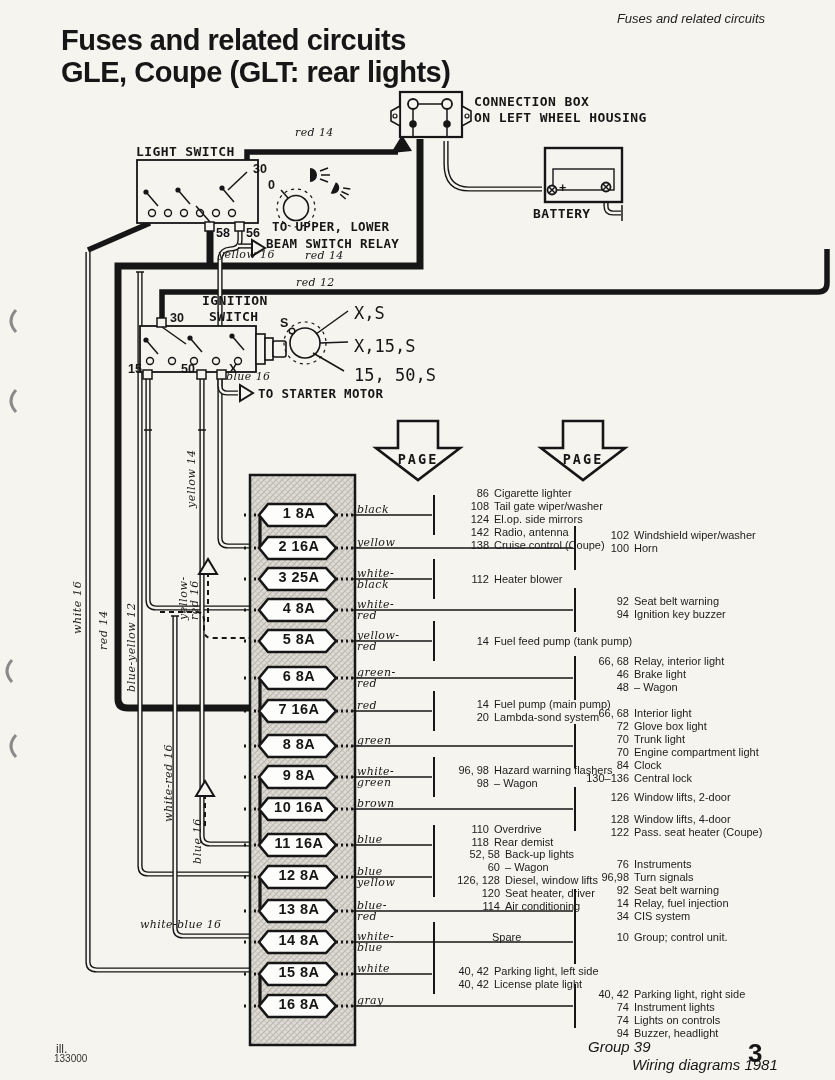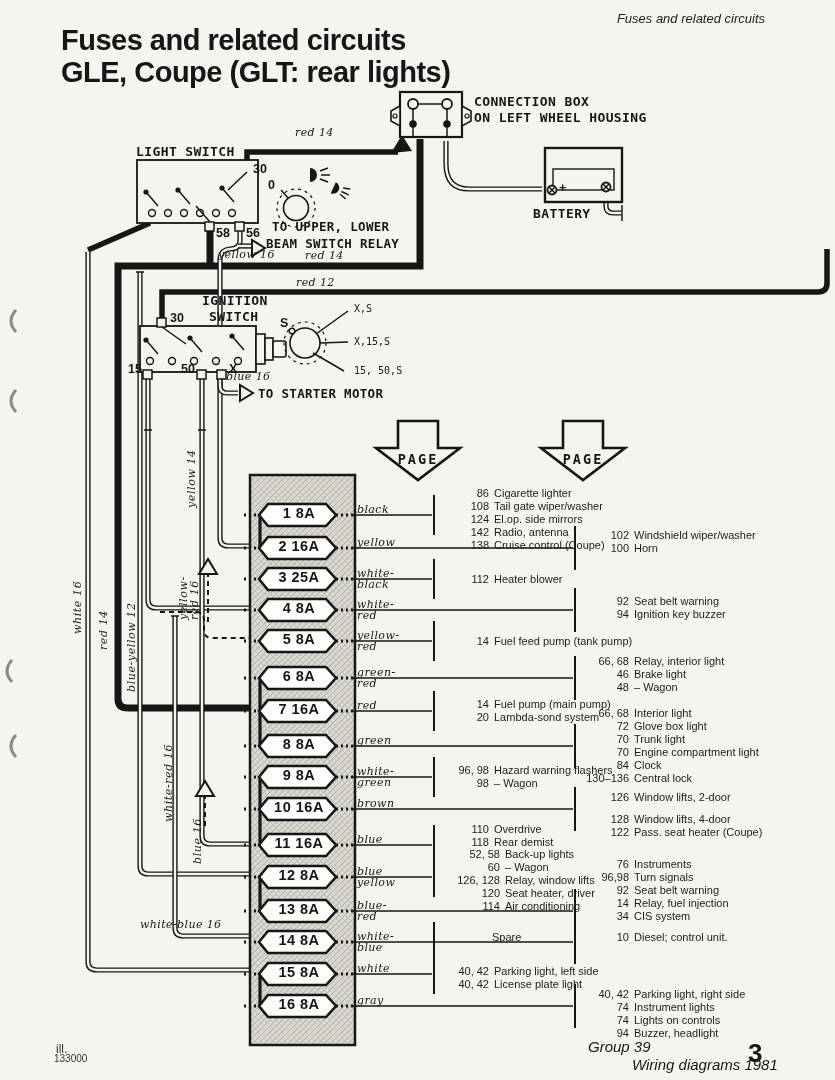--- a/index.html
+++ b/index.html
@@ -3,21 +3,21 @@
 <meta charset="utf-8">
 <style>
   html,body{margin:0;padding:0;background:#6e6e6e;}
   .sheet{position:relative;width:835px;height:1080px;margin:0 auto;background:#f5f4ef;
          font-family:"Liberation Sans",sans-serif;color:#161616;overflow:hidden;}
   .abs{position:absolute;}
   .run-head{font-style:italic;font-size:13px;color:#222;}
   .title{font-weight:bold;font-size:29px;letter-spacing:-0.5px;}
   .mono{font-family:"DejaVu Sans Mono",monospace;font-weight:bold;font-size:13px;letter-spacing:0.4px;}
   .mono-sm{font-family:"DejaVu Sans Mono",monospace;font-weight:bold;font-size:12.5px;letter-spacing:0.3px;}
-  .dialpos{font-family:"DejaVu Sans Mono",monospace;font-size:10px;}
+  .dialpos{font-family:"DejaVu Sans Mono",monospace;font-size:17px;}
   .term{font-weight:bold;font-size:12.5px;font-family:"Liberation Sans",sans-serif;}
   .wire-label{font-family:"DejaVu Serif",serif;font-style:italic;font-size:11px;letter-spacing:0.4px;
               white-space:pre-line;line-height:10.5px;}
   .single{transform:translateY(-100%);}
   .multi{transform:translateY(-50%);}
   .vlabel{font-family:"DejaVu Serif",serif;font-style:italic;font-size:11px;letter-spacing:0.6px;
           white-space:pre-line;line-height:11px;transform-origin:0 0;transform:rotate(-90deg);}
   .pill-label{width:74px;text-align:center;font-weight:bold;font-size:14.5px;letter-spacing:0.5px;}
   .circuits{font-size:11px;line-height:13px;white-space:nowrap;transform:translateY(-50%);color:#1c1c1c;}
   .circuits .ref{display:inline-block;text-align:right;padding-right:5px;}
@@ -426,42 +426,42 @@
       <div class="abs circuits" style="left: 441px; top: 836px;">
         <div><span class="ref" style="min-width: 48px;">110</span><span>Overdrive</span></div>
         <div><span class="ref" style="min-width: 48px;">118</span><span>Rear demist</span></div>
       </div>
       <div class="abs pill-label" style="left: 262px; top: 867px;">12 8A</div>
       <div class="abs wire-label multi" style="left: 357px; top: 877px;">blue
 yellow</div>
       <div class="abs circuits" style="left: 452px; top: 880px;">
         <div><span class="ref" style="min-width: 48px;">52, 58</span><span>Back-up lights</span></div>
         <div><span class="ref" style="min-width: 48px;">60</span><span>– Wagon</span></div>
-        <div><span class="ref" style="min-width: 48px;">126, 128</span><span>Relay, window lifts</span></div>
+        <div><span class="ref" style="min-width: 48px;">126, 128</span><span>Diesel, window lifts</span></div>
         <div><span class="ref" style="min-width: 48px;">120</span><span>Seat heater, driver</span></div>
         <div><span class="ref" style="min-width: 48px;">114</span><span>Air conditioning</span></div>
       </div>
       <div class="abs pill-label" style="left: 262px; top: 901px;">13 8A</div>
       <div class="abs wire-label multi" style="left: 357px; top: 911px;">blue-
 red</div>
       <div class="abs circuits" style="left: 579px; top: 890px;">
         <div><span class="ref" style="min-width: 50px;">76</span><span>Instruments</span></div>
         <div><span class="ref" style="min-width: 50px;">96,98</span><span>Turn signals</span></div>
         <div><span class="ref" style="min-width: 50px;">92</span><span>Seat belt warning</span></div>
         <div><span class="ref" style="min-width: 50px;">14</span><span>Relay, fuel injection</span></div>
         <div><span class="ref" style="min-width: 50px;">34</span><span>CIS system</span></div>
       </div>
       <div class="abs pill-label" style="left: 262px; top: 932px;">14 8A</div>
       <div class="abs wire-label multi" style="left: 357px; top: 942px;">white-
 blue</div>
       <div class="abs circuits" style="left: 492px; top: 937px;">
         <div><span>Spare</span></div>
       </div>
       <div class="abs circuits" style="left: 579px; top: 937px;">
-        <div><span class="ref" style="min-width: 50px;">10</span><span>Diesel; control unit.</span></div>
+        <div><span class="ref" style="min-width: 50px;">10</span><span>Group; control unit.</span></div>
       </div>
       <div class="abs pill-label" style="left: 262px; top: 964px;">15 8A</div>
       <div class="abs wire-label single" style="left: 357px; top: 974px;">white</div>
       <div class="abs circuits" style="left: 441px; top: 978px;">
         <div><span class="ref" style="min-width: 48px;">40, 42</span><span>Parking light, left side</span></div>
         <div><span class="ref" style="min-width: 48px;">40, 42</span><span>License plate light</span></div>
       </div>
       <div class="abs pill-label" style="left: 262px; top: 996px;">16 8A</div>
       <div class="abs wire-label single" style="left: 357px; top: 1006px;">gray</div>
       <div class="abs circuits" style="left: 579px; top: 1014px;">

